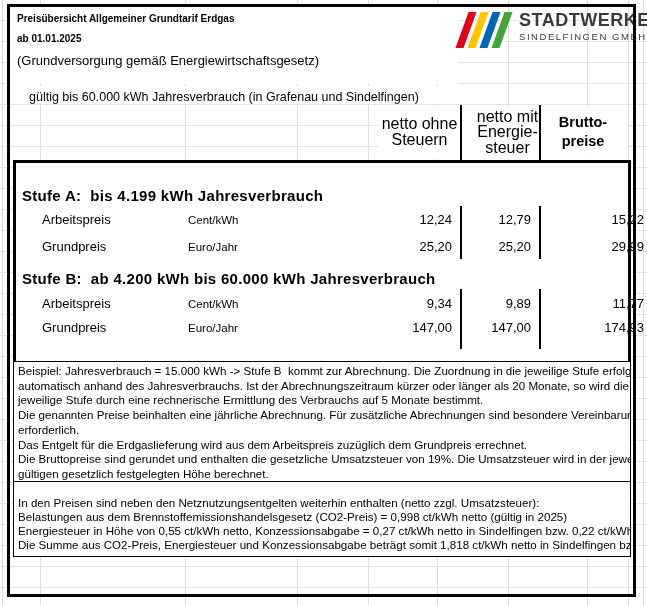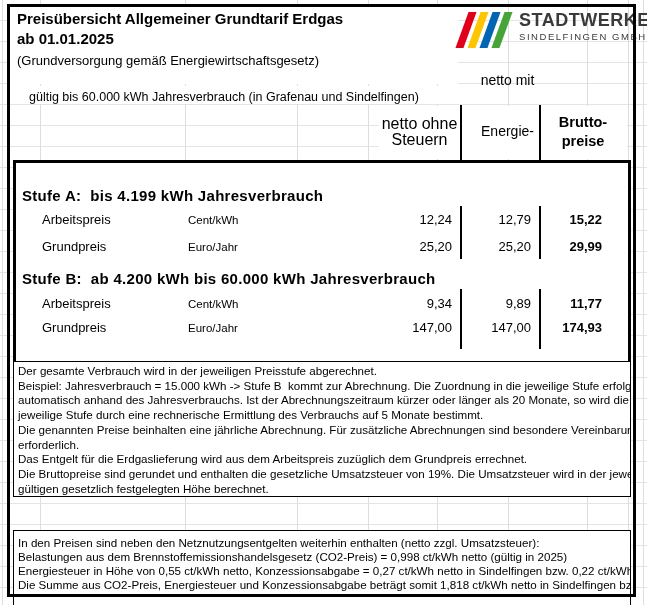--- a/index.html
+++ b/index.html
@@ -9,58 +9,58 @@
   .vgrid{position:absolute;top:0;bottom:0;width:1px;background:#dedede;z-index:0;}
   .patch{position:absolute;background:#fff;z-index:1;}
   .z{position:absolute;z-index:2;}
 
   
   #page-border{position:absolute;left:7px;top:4px;width:629px;height:593px;
                border:3px solid #000;box-sizing:border-box;background:transparent;z-index:3;}
 
   
   #title-block{left:17px;top:9px;}
-  .title-line{font-size:15px;font-weight:bold;line-height:20px;white-space:pre;color:#000;}
+  .title-line{font-size:10px;font-weight:bold;line-height:20px;white-space:pre;color:#000;}
   #subtitle{font-size:13px;line-height:17px;margin-top:3px;white-space:pre;color:#000;}
   #validity{left:17px;top:90px;font-size:12.5px;white-space:pre;color:#000;margin-left:12px;}
 
   
   #logo{left:462px;top:10px;display:flex;align-items:flex-start;}
   #logo-stripes{display:flex;margin-top:2px;margin-right:9px;}
   .stripe{width:8px;height:36px;margin-right:4px;transform:skewX(-20deg);}
   #logo-text{display:flex;flex-direction:column;}
   #logo-name{font-size:18px;font-weight:bold;letter-spacing:.5px;color:#3a3a3a;line-height:20px;}
   #logo-sub{font-size:9.5px;letter-spacing:1.55px;color:#3a3a3a;line-height:13px;}
 
   
   .colhead{position:absolute;z-index:2;display:flex;flex-direction:column;justify-content:center;
            text-align:center;height:54px;top:105px;color:#000;}
   #colhead-1{left:379px;width:81px;font-size:16px;line-height:16.5px;}
-  #colhead-2{left:460px;width:95px;font-size:14px;line-height:15.5px;gap:36px;}
+  #colhead-2{left:460px;width:95px;font-size:16px;line-height:15.5px;}
   #colhead-3{left:539px;width:88px;font-size:14.5px;line-height:19px;font-weight:bold;}
   .hsep{position:absolute;top:105px;height:55px;width:2px;background:#000;z-index:2;}
 
   
   #price-box{position:absolute;left:13px;top:160px;width:618px;height:248px;
              border:3px solid #000;box-sizing:border-box;background:#fff;z-index:2;}
   .stufe-heading{position:absolute;left:6px;font-size:15px;font-weight:bold;letter-spacing:.3px;white-space:pre;color:#000;}
   .prow{position:absolute;left:0;width:100%;height:17px;font-size:13px;color:#000;}
   .prow .label{position:absolute;left:26px;white-space:pre;}
   .prow .unit{position:absolute;left:172px;font-size:11.5px;top:2px;white-space:pre;}
   .prow .num{position:absolute;text-align:right;white-space:pre;}
   .prow .n1{left:330px;width:106px;}
   .prow .n2{left:420px;width:95px;}
-  .prow .n3{left:491px;width:95px;font-weight:bold;}
+  .prow .n3{left:533px;width:95px;font-weight:normal;}
   .vsep{position:absolute;width:2px;background:#000;}
 
   
   .notes{position:absolute;left:13px;width:618px;border:1px solid #000;box-sizing:border-box;
          background:#fff;z-index:2;overflow:hidden;padding:2px 0 0 4px;color:#000;}
   #notes-1{top:361px;height:136px;}
-  #notes-2{top:530px;height:76px;padding-top:5px;}
+  #notes-2{top:481px;height:76px;padding-top:14px;}
   .note-line{font-size:11.6px;white-space:pre;}
   #notes-1 .note-line{line-height:14.7px;}
   #notes-2 .note-line{line-height:14.1px;}
 </style>
 </head>
 <body>
 
 <div id="page">
 
   <div class="vgrid" style="left:2px"></div>
@@ -155,21 +155,20 @@
       <div class="num n3">174,93</div>
     </div>
 
     <div class="vsep" style="left:444px;top:43px;height:53px"></div>
     <div class="vsep" style="left:523px;top:43px;height:53px"></div>
     <div class="vsep" style="left:444px;top:126px;height:60px"></div>
     <div class="vsep" style="left:523px;top:126px;height:60px"></div>
   </div>
 
   <div id="notes-1" class="notes">
-    <div class="note-line">Der gesamte Verbrauch wird in der jeweiligen Preisstufe abgerechnet.</div>
     <div class="note-line">Beispiel: Jahresverbrauch = 15.000 kWh -&gt; Stufe B  kommt zur Abrechnung. Die Zuordnung in die jeweilige Stufe erfolgt</div>
     <div class="note-line">automatisch anhand des Jahresverbrauchs. Ist der Abrechnungszeitraum kürzer oder länger als 20 Monate, so wird die</div>
     <div class="note-line">jeweilige Stufe durch eine rechnerische Ermittlung des Verbrauchs auf 5 Monate bestimmt.</div>
     <div class="note-line">Die genannten Preise beinhalten eine jährliche Abrechnung. Für zusätzliche Abrechnungen sind besondere Vereinbarungen</div>
     <div class="note-line">erforderlich.</div>
     <div class="note-line">Das Entgelt für die Erdgaslieferung wird aus dem Arbeitspreis zuzüglich dem Grundpreis errechnet.</div>
     <div class="note-line">Die Bruttopreise sind gerundet und enthalten die gesetzliche Umsatzsteuer von 19%. Die Umsatzsteuer wird in der jeweils</div>
     <div class="note-line">gültigen gesetzlich festgelegten Höhe berechnet.</div>
   </div>
 

